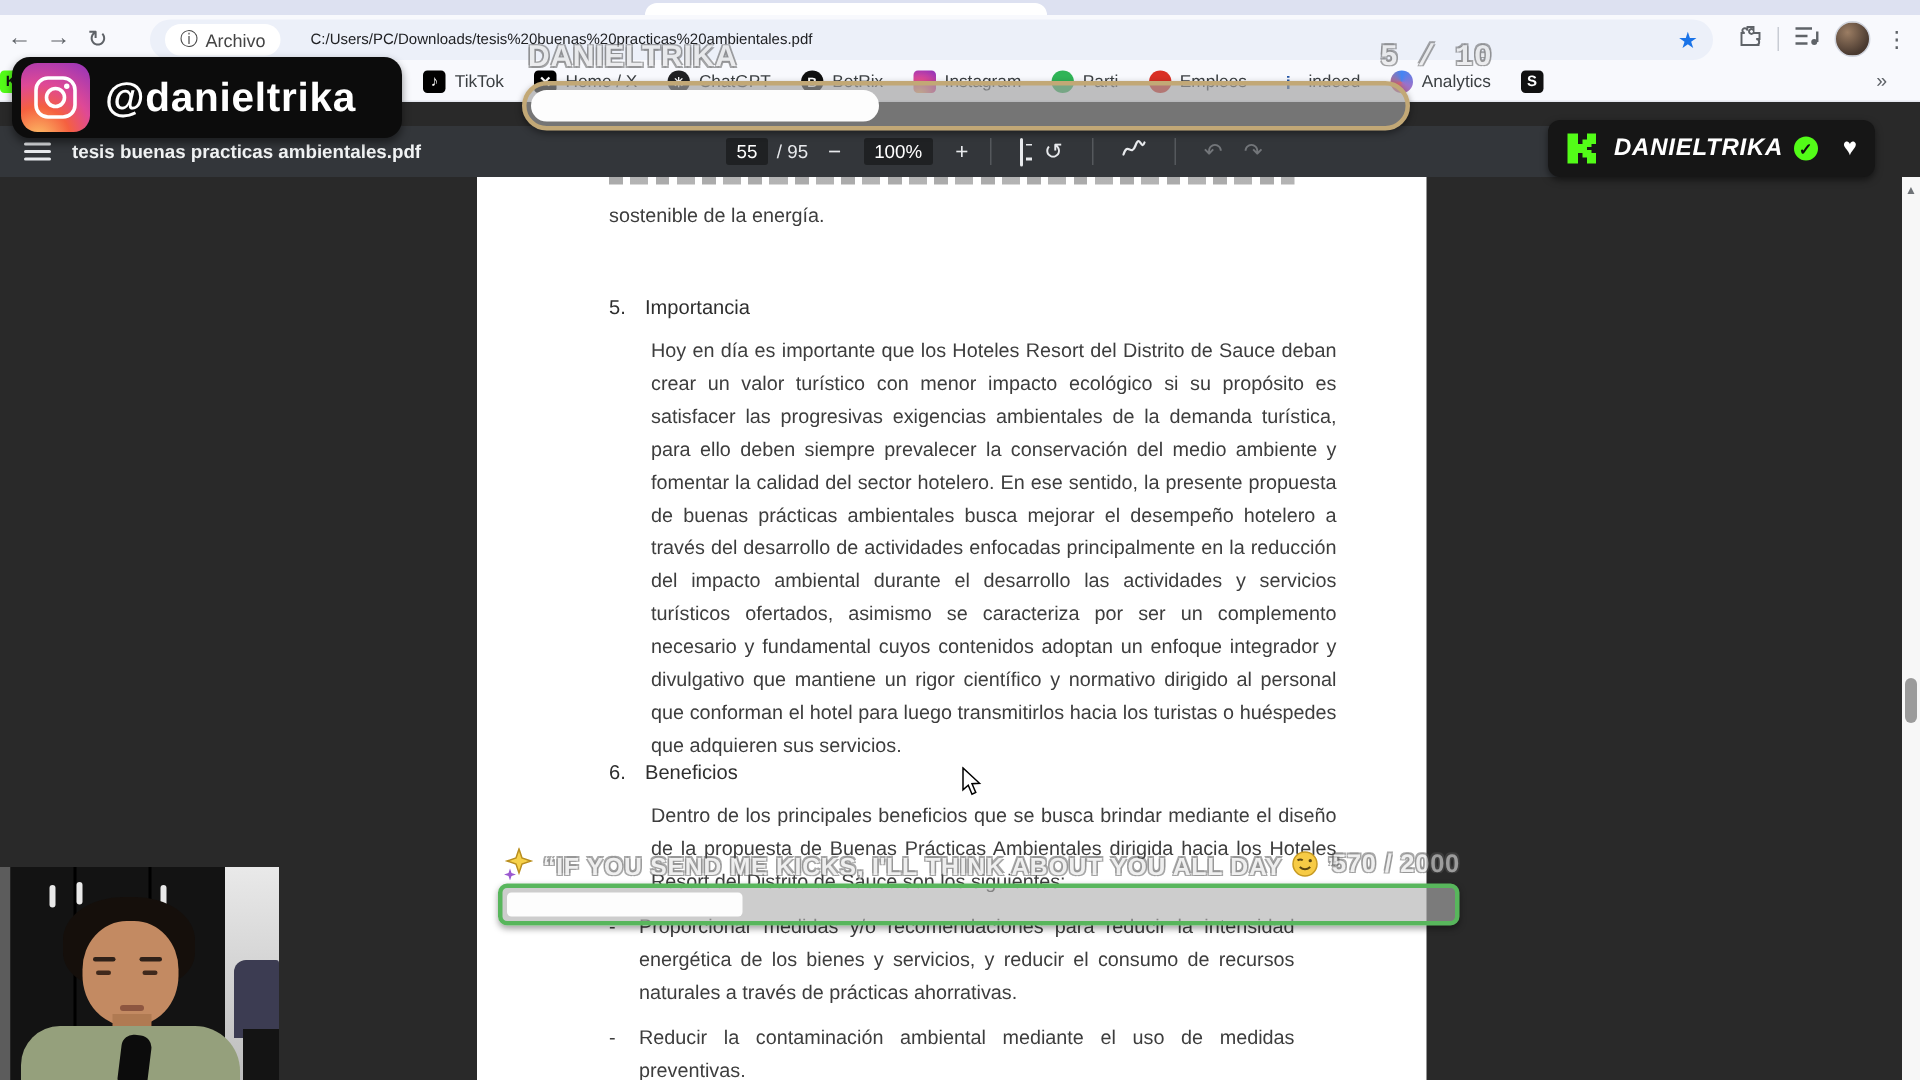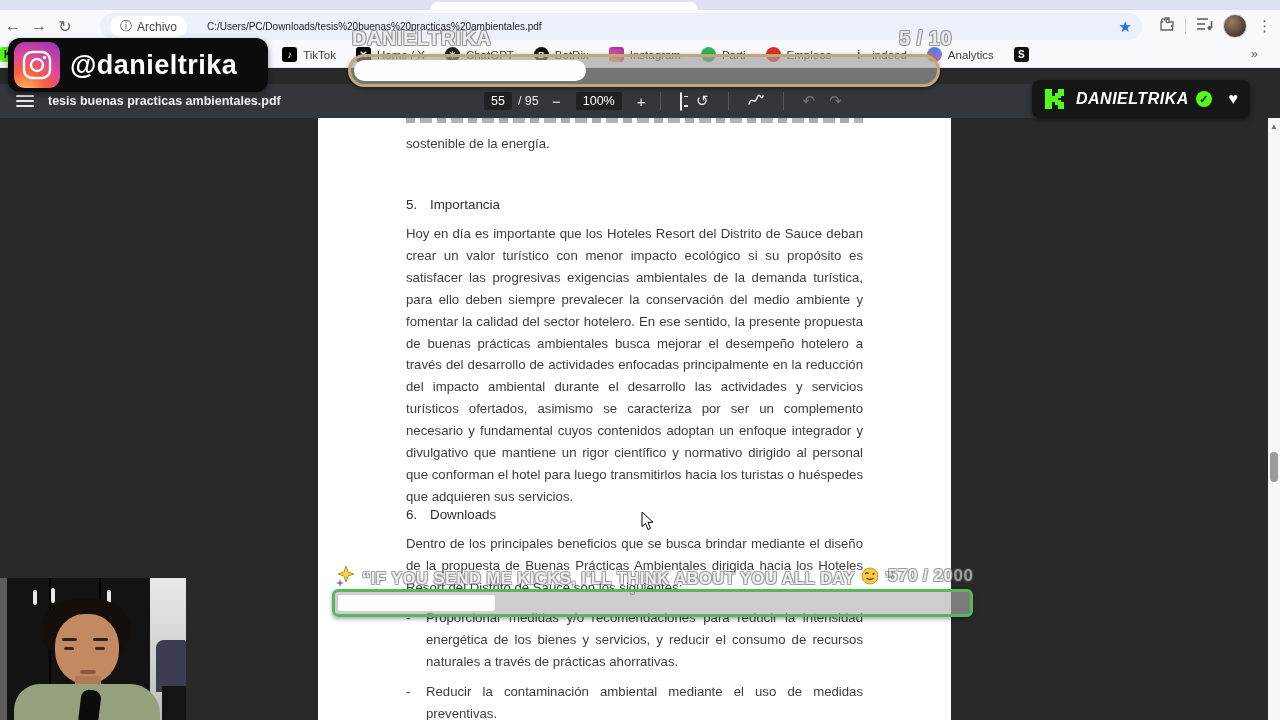--- a/index.html
+++ b/index.html
@@ -60,21 +60,21 @@
   #page-group { position:absolute; left:470px; display:flex; align-items:center; gap:6px;padding-left:14px; }
   #zoom-group { position:absolute; left:545px; display:flex; align-items:center; gap:8px; }
   #tool-group { position:absolute; left:648px; display:flex; align-items:center; }
   #fitpage-ic { width:12px; height:16px; border:1.5px solid #e8eaed; border-radius:3px; position:relative; }
   #fitpage-ic::before, #fitpage-ic::after { content:""; position:absolute; left:3px; width:4px; height:1.5px; background:#e8eaed; }
   #fitpage-ic::before { top:3px; } #fitpage-ic::after { bottom:3px; }
 
   #pdf-bg { left:0; top:118px; width:1280px; height:602px; background:#292929; }
   #page { left:318px; top:118px; width:633px; height:602px; background:#ffffff; overflow:hidden; }
   .doc { position:absolute; left:88px; width:457px; color:#3d3d3d; font-size:13.2px; line-height:21.9px; }
-  .doc.just { text-align:justify; }
+  .doc.just { text-align:justify;margin-left:28px; }
   .doc-h { font-weight:normal; color:#2e2e2e; font-size:13.4px; }
   .doc-h .num { display:inline-block; width:24px; }
   #clipped-line { position:absolute; left:88px; top:0; width:457px; height:5px;
     background:repeating-linear-gradient(90deg,#8f8f8f 0 9px,transparent 9px 14px,#9a9a9a 14px 26px,transparent 26px 31px);
     opacity:.75; }
   .bullet-row { position:absolute; left:88px; width:457px; display:flex; }
   .bullet-dash { width:20px; flex:0 0 auto; color:#3d3d3d; font-size:13.2px; line-height:21.9px; }
   .bullet-text { flex:1; text-align:justify; color:#3d3d3d; font-size:13.2px; line-height:21.9px; }
 
   
@@ -91,21 +91,21 @@
     display:flex; align-items:center; box-shadow:0 3px 6px rgba(0,0,0,.45); }
   #ig-logo { width:46px; height:46px; margin-left:6px; border-radius:11px;
     background:radial-gradient(circle at 25% 110%, #fdc468, #f56040 35%, #df4996 60%, #9b36b7 95%);
     display:flex; align-items:center; justify-content:center; }
   #ig-handle { color:#fff; font-weight:bold; font-size:27px; margin-left:10px; letter-spacing:.5px; }
 
   .goal-text { color:rgba(255,255,255,.85); font-weight:bold; letter-spacing:.5px;
     text-shadow:-1px -1px 0 rgba(80,80,80,.8), 1px -1px 0 rgba(80,80,80,.8),
                 -1px 1px 0 rgba(80,80,80,.8), 1px 1px 0 rgba(80,80,80,.8); opacity:.62; }
   #subs-label { left:352px; top:27px; font-size:20px; }
-  #subs-count { left:899px; top:27px; font-size:20px; }
+  #subs-count { left:920px; top:27px; font-size:20px;font-family:Liberation Mono, monospace; }
   #subs-bar { left:348px; top:54px; width:592px; height:33px; border:3px solid #c2a876; border-radius:18px;
     background:rgba(158,158,158,.65); box-shadow:0 2px 5px rgba(0,0,0,.4); padding:3px; }
   #subs-fill { height:100%; background:#fdfdfd; border-radius:12px; }
 
   #kicks-line { left:336px; top:565px; font-size:16.5px; display:flex; align-items:center; gap:6px; z-index:60; position:absolute; }
   #kicks-msg { font-size:16.5px; }
   #kicks-count { left:888px; top:566px; font-size:17px; }
   #kicks-bar { left:332px; top:589px; width:641px; height:28px; border:3px solid #58b65c; border-radius:6px;
     background:rgba(175,175,175,.62); box-shadow:0 2px 4px rgba(0,0,0,.35); padding:3px; }
   #kicks-fill { height:100%; background:#fdfdfd; border-radius:3px; }
@@ -282,21 +282,21 @@
 
   <div id="pdf-bg" class="abs"></div>
   <div id="page" class="abs">
     <div id="clipped-line"></div>
     <div class="doc" style="top:15px;">sostenible de la energía.</div>
     <div class="doc doc-h" style="top:76px;">
       <span class="num">5.</span><span>Importancia</span>
     </div>
     <div class="doc just" style="top:105px;">Hoy en día es importante que los Hoteles Resort del Distrito de Sauce deban crear un valor turístico con menor impacto ecológico si su propósito es satisfacer las progresivas exigencias ambientales de la demanda turística, para ello deben siempre prevalecer la conservación del medio ambiente y fomentar la calidad del sector hotelero. En ese sentido, la presente propuesta de buenas prácticas ambientales busca mejorar el desempeño hotelero a través del desarrollo de actividades enfocadas principalmente en la reducción del impacto ambiental durante el desarrollo las actividades y servicios turísticos ofertados, asimismo se caracteriza por ser un complemento necesario y fundamental cuyos contenidos adoptan un enfoque integrador y divulgativo que mantiene un rigor científico y normativo dirigido al personal que conforman el hotel para luego transmitirlos hacia los turistas o huéspedes que adquieren sus servicios.</div>
     <div class="doc doc-h" style="top:386px;">
-      <span class="num">6.</span><span>Downloads</span>
+      <span class="num">6.</span><span>Beneficios</span>
     </div>
     <div class="doc just" style="top:415px;">Dentro de los principales beneficios que se busca brindar mediante el diseño de la propuesta de Buenas Prácticas Ambientales dirigida hacia los Hoteles Resort del Distrito de Sauce son los siguientes:</div>
     <div class="bullet-row" style="top:489px;">
       <span class="bullet-dash">-</span>
       <span class="bullet-text">Proporcionar medidas y/o recomendaciones para reducir la intensidad energética de los bienes y servicios, y reducir el consumo de recursos naturales a través de prácticas ahorrativas.</span>
     </div>
     <div class="bullet-row" style="top:563px;">
       <span class="bullet-dash">-</span>
       <span class="bullet-text">Reducir la contaminación ambiental mediante el uso de medidas preventivas.</span>
     </div>

